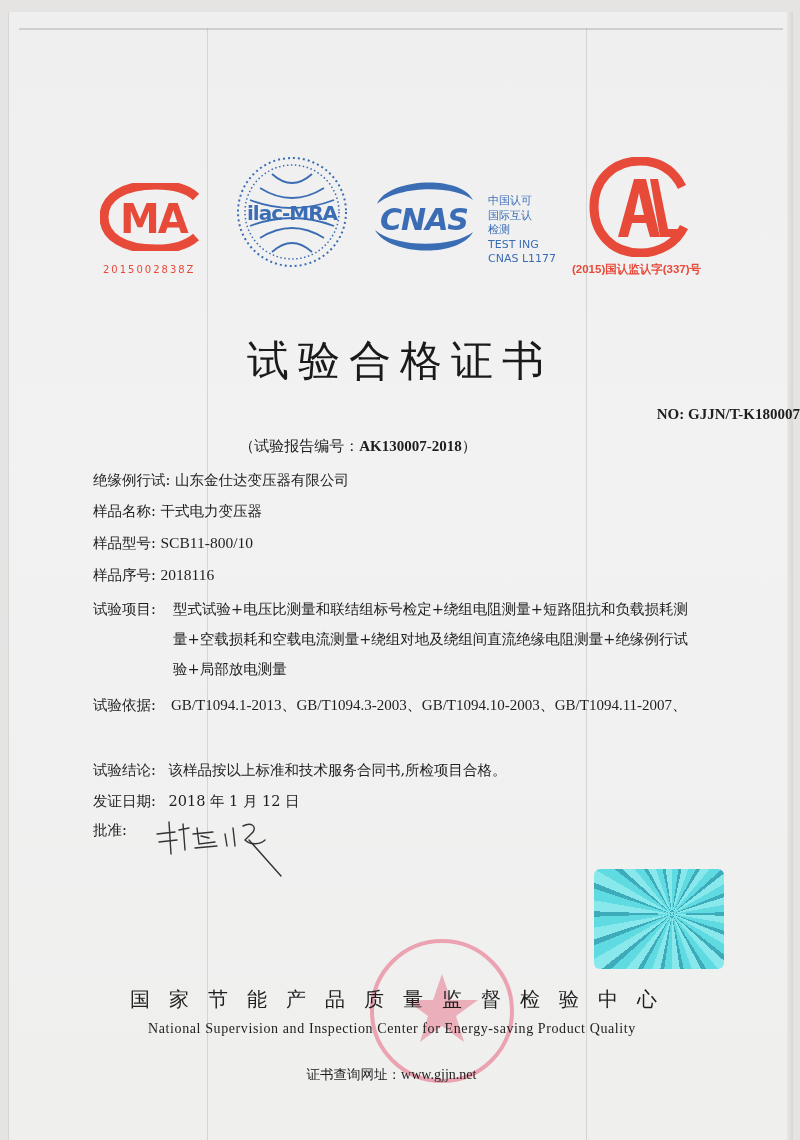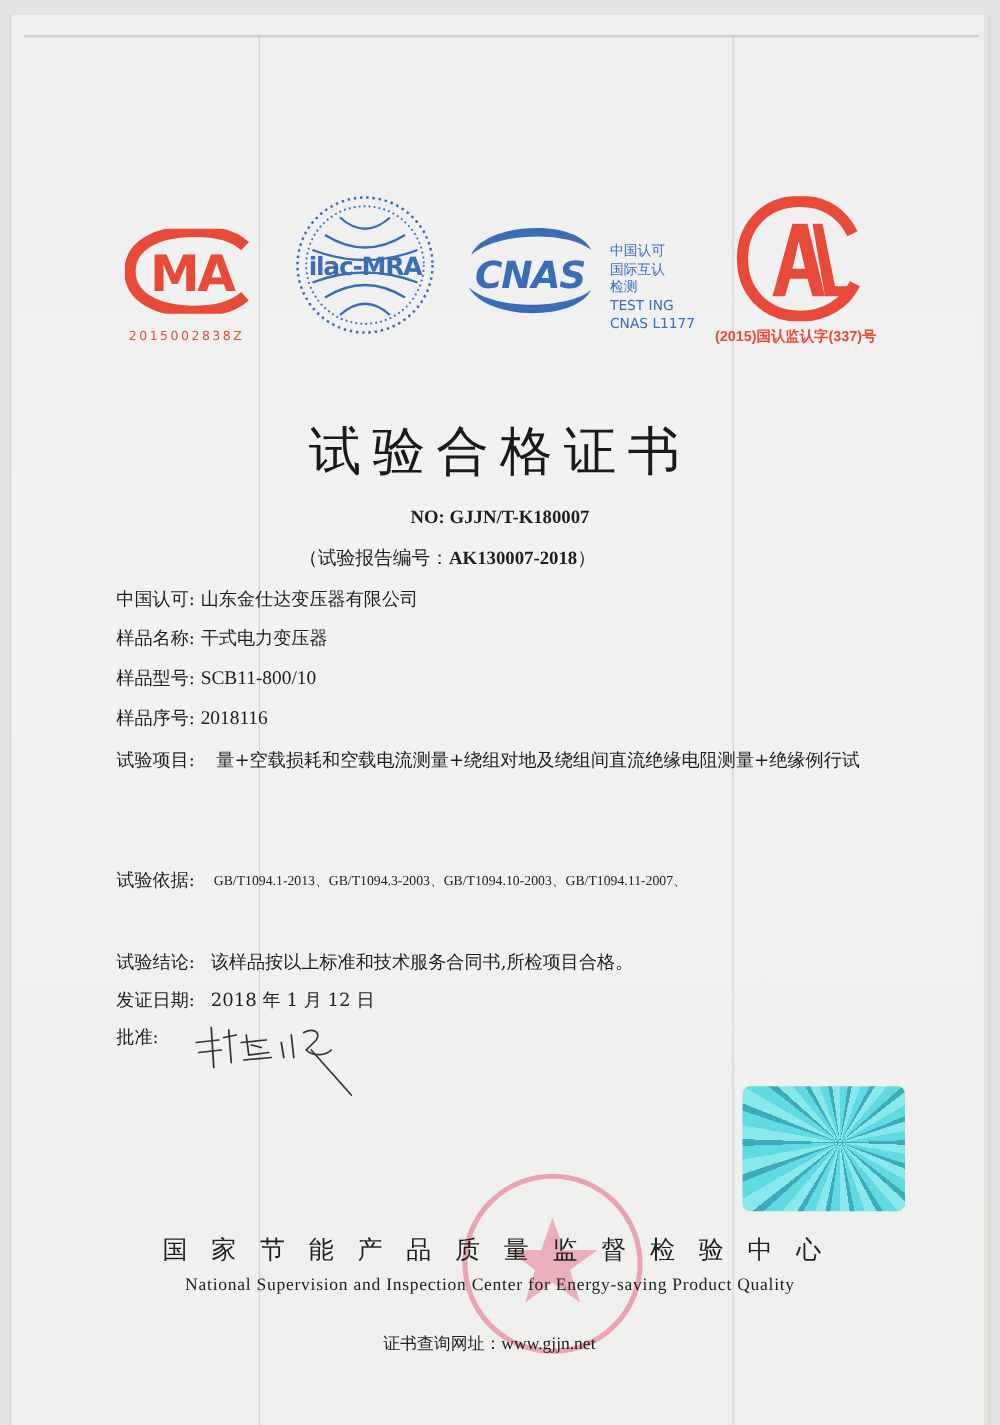--- a/index.html
+++ b/index.html
@@ -23,21 +23,21 @@
   .logo { position: absolute; }
   .cma-svg { left: 100px; top: 183px; }
   .cma-code { position: absolute; left: 103px; top: 264px; font-family: "DejaVu Sans", sans-serif; font-size: 10px; letter-spacing: 2px; color: #e84a3a; }
   .ilac { left: 232px; top: 152px; }
   .cnas { left: 365px; top: 170px; }
   .cnas-text { position: absolute; left: 488px; top: 176px; font-family: "DejaVu Sans", sans-serif; font-size: 11px; line-height: 14.6px; color: #3b6db5; margin-top: 18px; }
   .cal { left: 588px; top: 157px; }
   .cal-text { position: absolute; left: 572px; top: 262px; font-family: Liberation Sans, sans-serif; font-size: 11.5px; color: #e84a3a; font-weight: bold; }
 
   .title { position: absolute; left: 0; width: 800px; top: 333px; text-align: center; font-size: 42px; letter-spacing: 9px; font-family: "DejaVu Serif", serif; color: #1a1a1a; }
-  .cert-no { position: absolute; left: 0; width: 800px; top: 406px; text-align: center; font-size: 15px; font-weight: bold; font-family: "Liberation Serif", serif; }
+  .cert-no { position: absolute; left: 0; width: 800px; top: 406px; text-align: right; font-size: 15px; font-weight: bold; font-family: "Liberation Serif", serif; }
   .report-no { position: absolute; left: 0; width: 716px; top: 437px; text-align: center; font-size: 15px; font-family: "Liberation Serif", serif; }
   .report-no .v { font-weight: bold; }
 
   .field { position: absolute; left: 93px; font-size: 14.5px; font-family: "DejaVu Serif", serif; line-height: 30px; }
   .field .lbl { display: inline-block; }
   .field .val { font-family: "DejaVu Serif", "Liberation Serif", serif; }
   .field .val.latin { font-family: "Liberation Serif", serif; font-size: 15.5px; }
   .multi { position: absolute; left: 93px; font-size: 14.5px; line-height: 30px; width: 640px; }
   .multi .lbl { position: absolute; left: 0; top: 0; }
   .multi .lines { position: absolute; left: 80px; top: 0; width: 560px; }
@@ -108,47 +108,49 @@
 <div class="title">试验合格证书</div>
 <div class="cert-no">
   <span>NO:</span>
   <span>GJJN/T-K180007</span>
 </div>
 <div class="report-no">
   <span>（试验报告编号：</span><span class="v">AK130007-2018</span><span>）</span>
 </div>
 
 <div class="field" style="top:465px">
-  <span class="lbl">中国认可:</span>
+  <span class="lbl">绝缘例行试:</span>
   <span class="val">山东金仕达变压器有限公司</span>
 </div>
 <div class="field" style="top:496px">
   <span class="lbl">样品名称:</span>
   <span class="val">干式电力变压器</span>
 </div>
 <div class="field" style="top:528px">
   <span class="lbl">样品型号:</span>
   <span class="val latin">SCB11-800/10</span>
 </div>
 <div class="field" style="top:560px">
   <span class="lbl">样品序号:</span>
   <span class="val latin">2018116</span>
 </div>
 
 <div class="multi" style="top:594px">
   <span class="lbl">试验项目:</span>
   <div class="lines">
+    <div>型式试验+电压比测量和联结组标号检定+绕组电阻测量+短路阻抗和负载损耗测</div>
     <div>量+空载损耗和空载电流测量+绕组对地及绕组间直流绝缘电阻测量+绝缘例行试</div>
+    <div>验+局部放电测量</div>
   </div>
 </div>
 
 <div class="multi" style="top:690px">
   <span class="lbl">试验依据:</span>
   <div class="lines" style="left:78px">
-    <div class="latin" style="font-size:11px">GB/T1094.1-2013、GB/T1094.3-2003、GB/T1094.10-2003、GB/T1094.11-2007、</div>
+    <div class="latin" style="font-size:15px">GB/T1094.1-2013、GB/T1094.3-2003、GB/T1094.10-2003、GB/T1094.11-2007、</div>
   </div>
 </div>
 
 <div class="field" style="top:755px">
   <span class="lbl">试验结论:</span>
   <span class="val" style="margin-left:8px">该样品按以上标准和技术服务合同书,所检项目合格。</span>
 </div>
 <div class="field" style="top:786px">
   <span class="lbl">发证日期:</span>
   <span class="val" style="margin-left:8px">2018 年 1 月 12 日</span>

